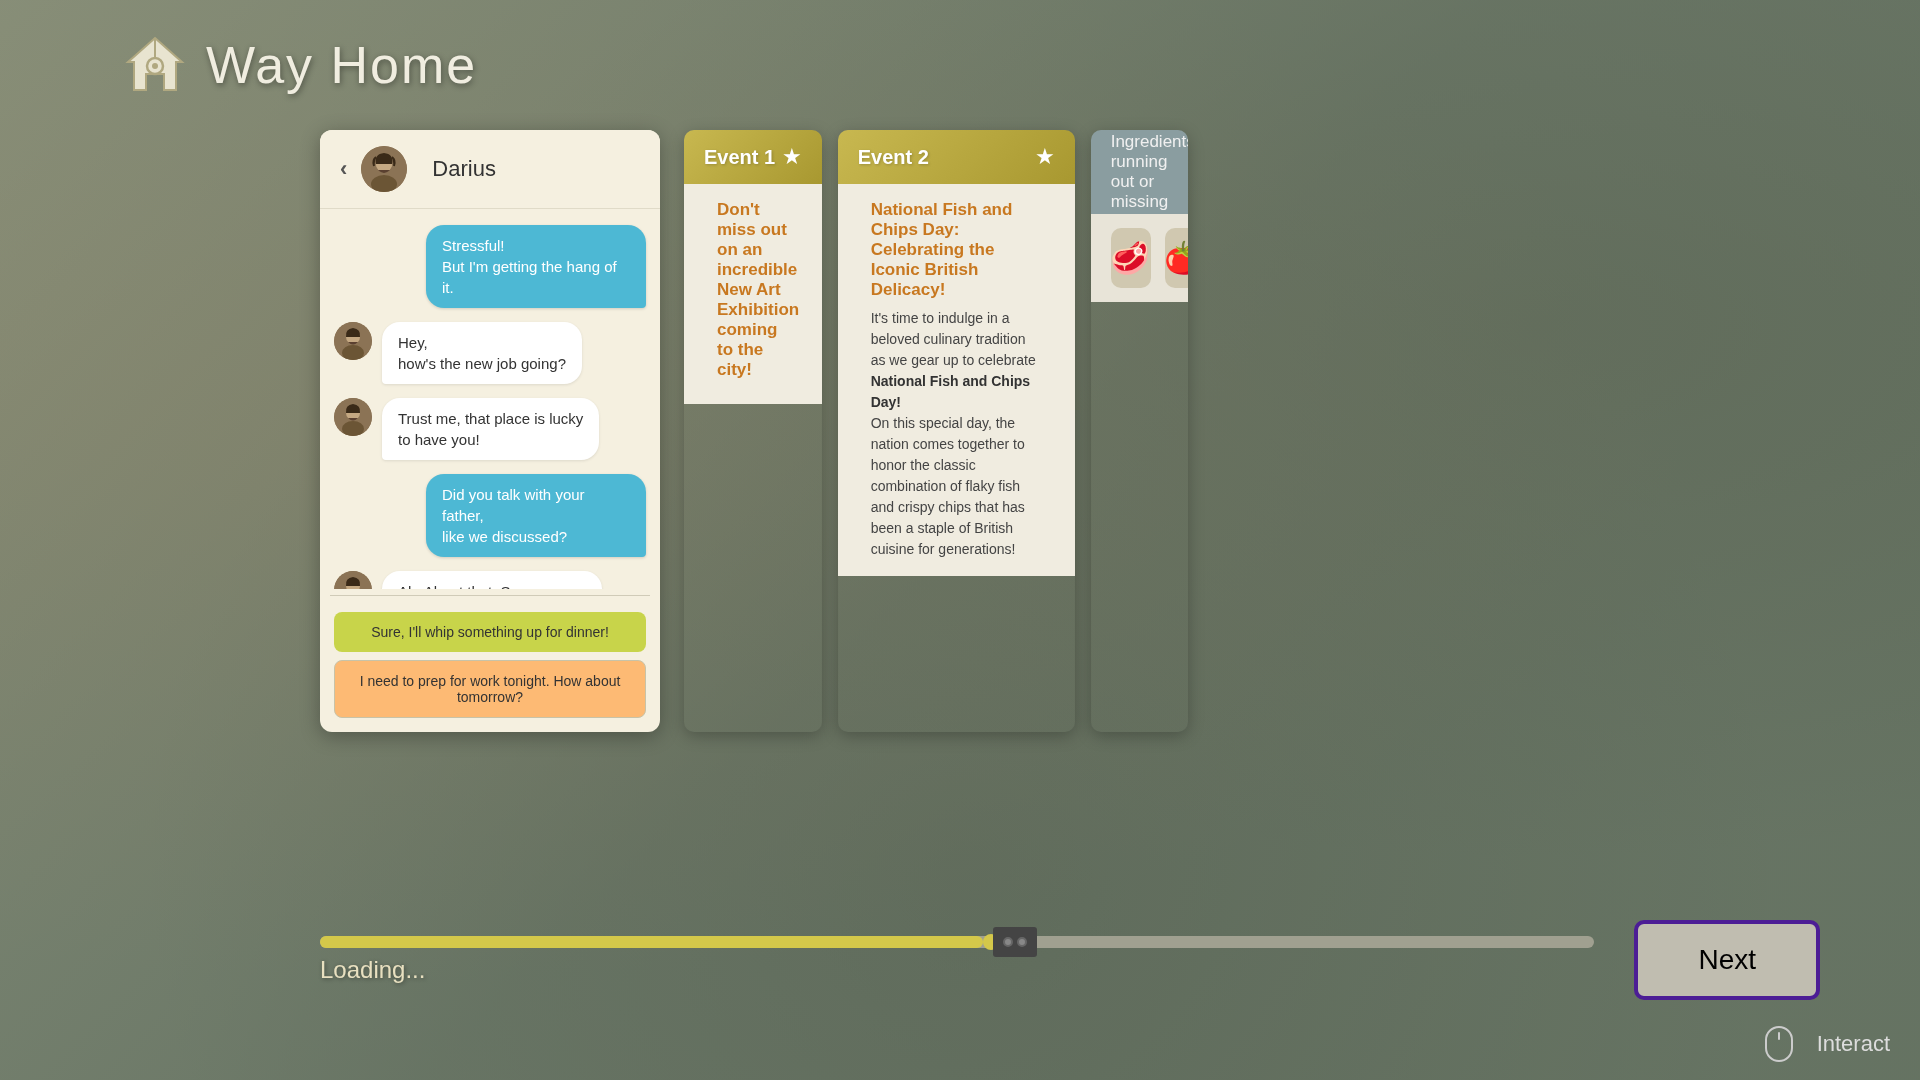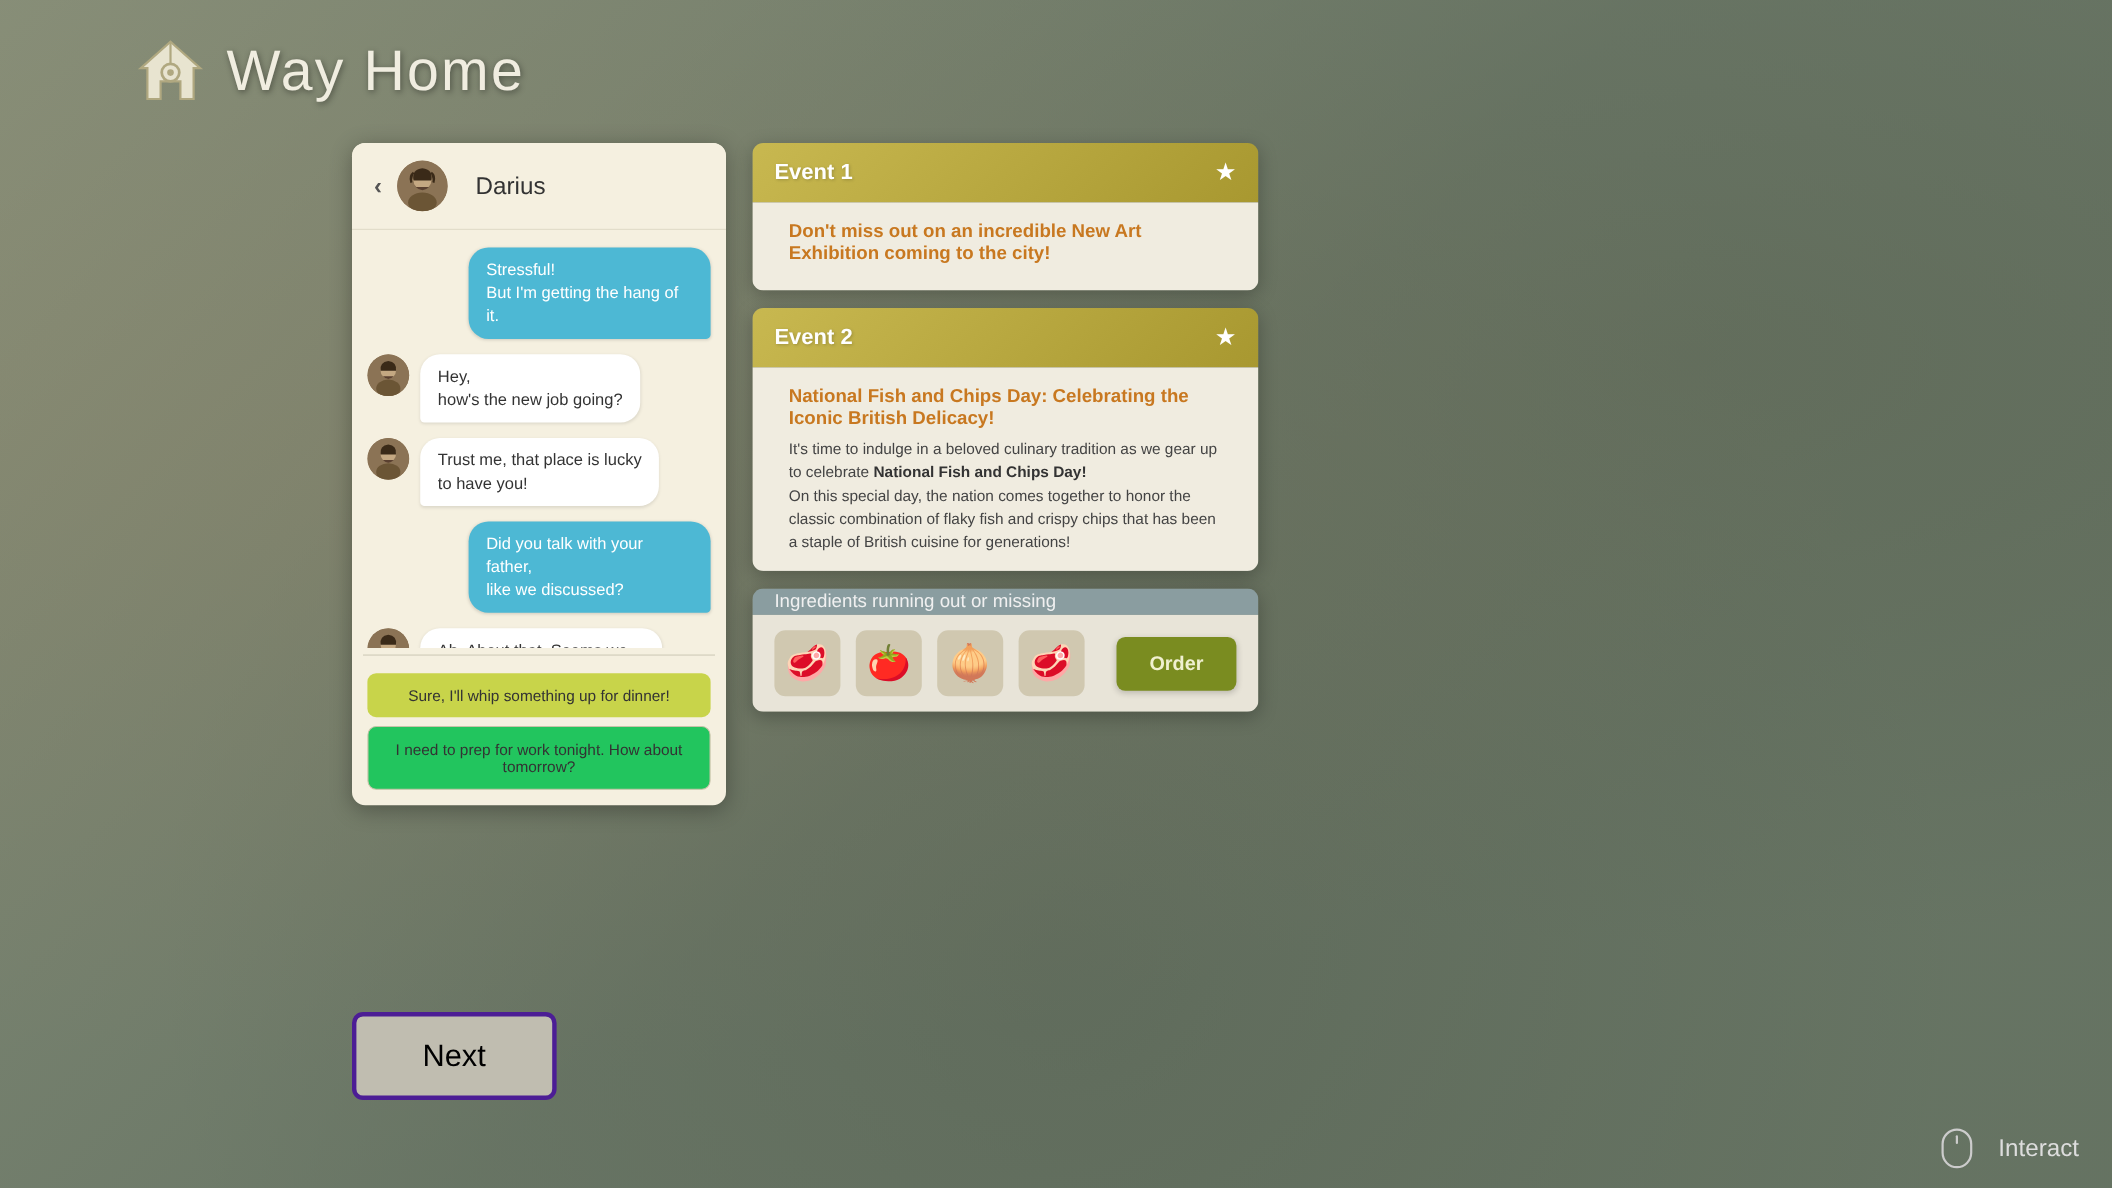--- a/index.html
+++ b/index.html
@@ -187,29 +187,29 @@
       border-radius: 8px;
       padding: 12px 16px;
       font-size: 14px;
       color: #333;
       cursor: pointer;
       text-align: center;
       font-weight: 500;
     }
 
     .option-btn:last-child {
-      background: #22c55e;
+      background: #fdba74;
       border: 1px solid #c8c3a8;
     }
 
     
     .events-panel {
-      width: 460px;
-      display: flex;
-      flex-direction: column;
+      width: 504px;
+      display: flex;
+      flex-direction: row;
       gap: 16px;
     }
 
     .event-card {
       border-radius: 10px;
       overflow: hidden;
       box-shadow: 0 4px 16px rgba(0,0,0,0.25);
     }
 
     .event-header {
@@ -536,20 +536,33 @@
         <div class="ingredient-item">🧅</div>
         <div class="ingredient-item">🥩</div>
         <button class="order-btn">Order</button>
       </div>
     </div>
 
   </div>
 </div>
 
 <div class="bottom-bar">
+  <div class="progress-container">
+    <div class="progress-track">
+      <div class="progress-fill" style="width: 52%">
+        <div class="progress-handle"></div>
+      </div>
+
+      <div style="position:absolute; left: calc(52% + 10px); top:50%; transform:translateY(-50%); background:#444; border-radius:3px; width:44px; height:30px; display:flex; align-items:center; justify-content:center; gap:4px;">
+        <div style="width:10px;height:10px;border-radius:50%;background:#888;border:2px solid #666;"></div>
+        <div style="width:10px;height:10px;border-radius:50%;background:#888;border:2px solid #666;"></div>
+      </div>
+    </div>
+    <div class="loading-text">Loading...</div>
+  </div>
 
   <button class="next-btn">Next</button>
 </div>
 
 <div class="interact-area">
   <div class="mouse-icon"></div>
   <span class="interact-text">Interact</span>
 </div>
 
 </body></html>

